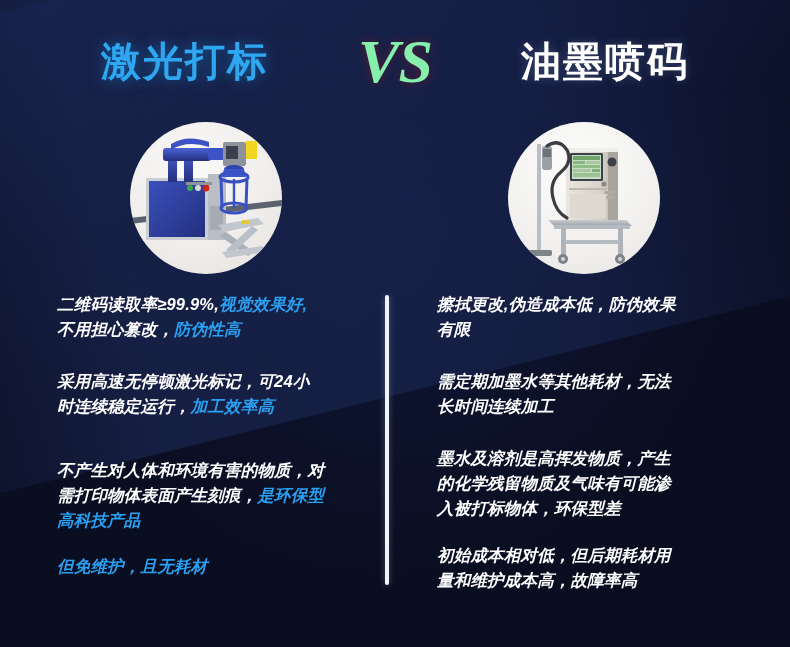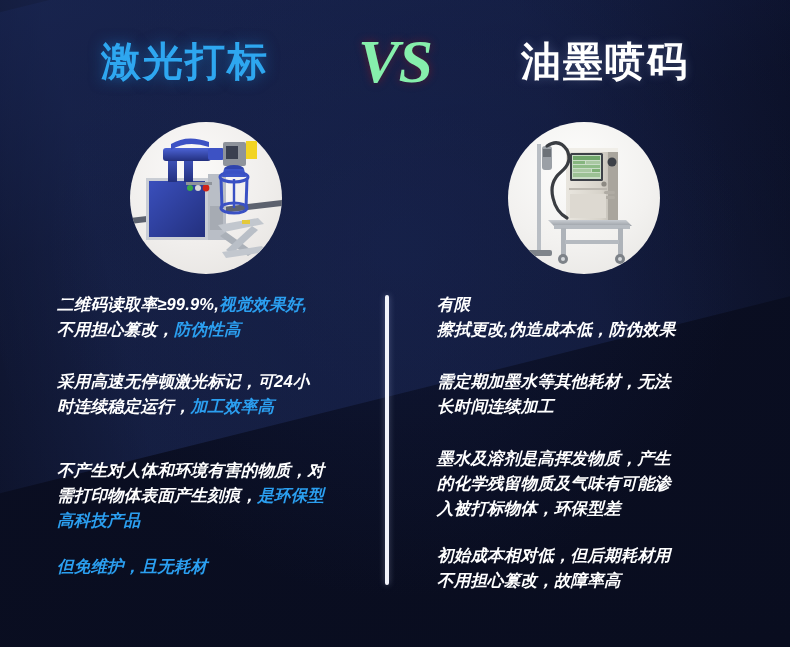--- a/index.html
+++ b/index.html
@@ -331,35 +331,35 @@
       <p>
         <span class="hl">但免维护，且无耗材</span>
       </p>
     </div>
 
   </div>
 
   <div class="col col-right">
 
     <div class="feature">
+      <p>擦拭更改,伪造成本低，防伪效果</p>
       <p>有限</p>
-      <p>擦拭更改,伪造成本低，防伪效果</p>
     </div>
 
     <div class="feature">
       <p>需定期加墨水等其他耗材，无法</p>
       <p>长时间连续加工</p>
     </div>
 
     <div class="feature">
       <p>墨水及溶剂是高挥发物质，产生</p>
       <p>的化学残留物质及气味有可能渗</p>
       <p>入被打标物体，环保型差</p>
     </div>
 
     <div class="feature">
       <p>初始成本相对低，但后期耗材用</p>
-      <p>不用担心篡改，故障率高</p>
+      <p>量和维护成本高，故障率高</p>
     </div>
 
   </div>
 
 </div>
 
 </body></html>

